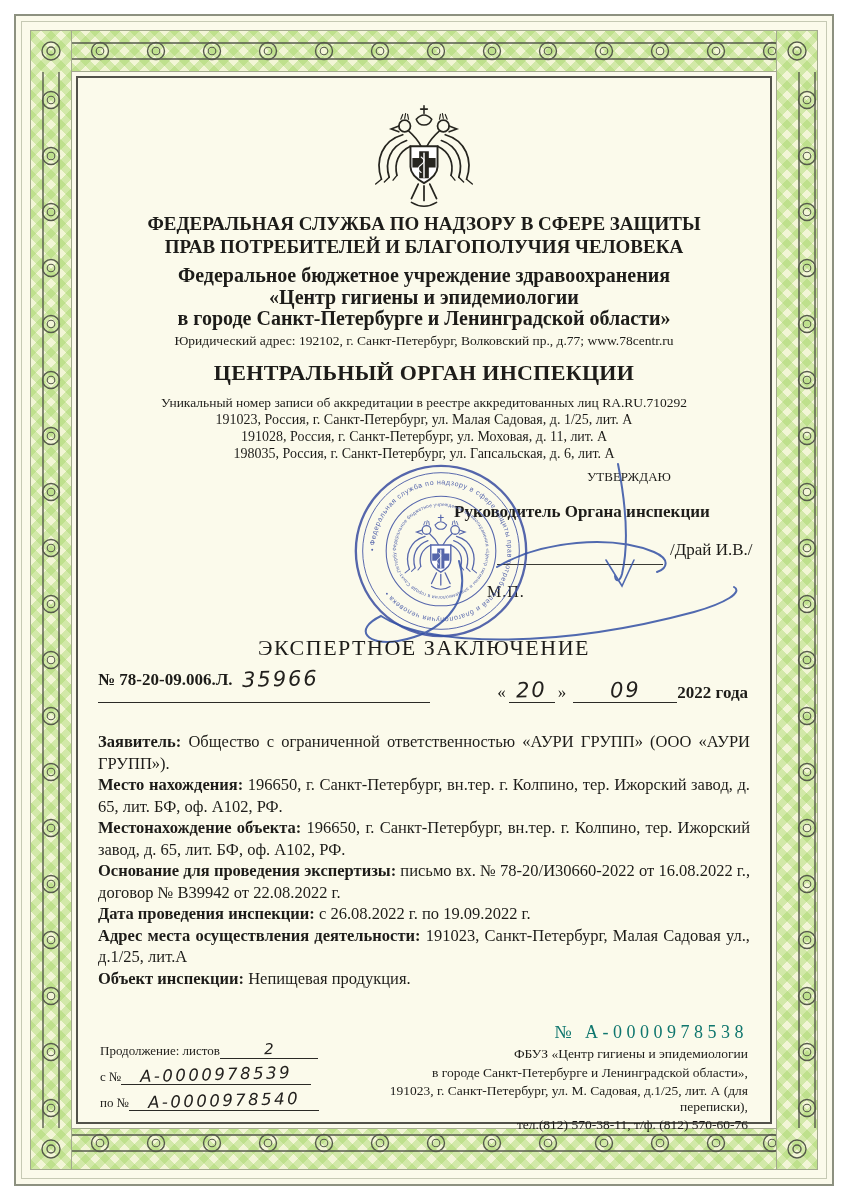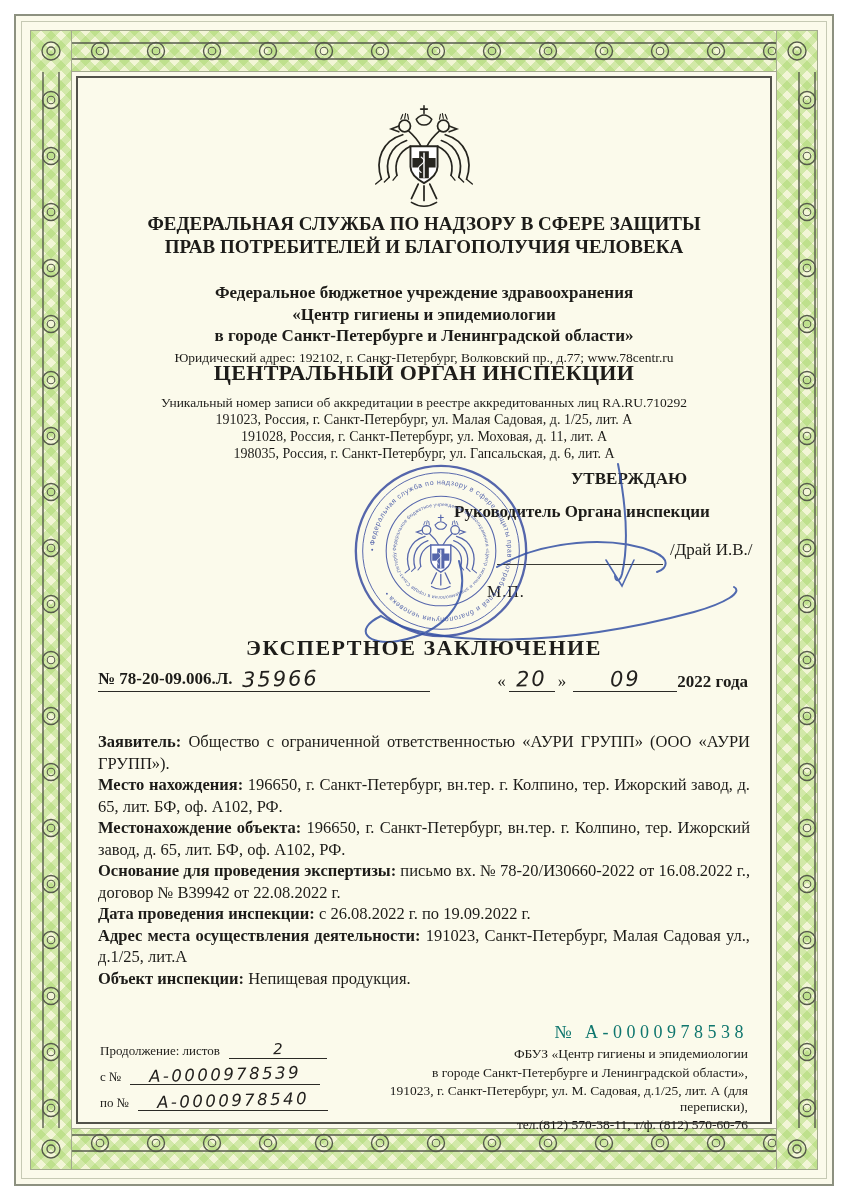--- a/index.html
+++ b/index.html
@@ -19,64 +19,64 @@
   .band.b{left:30px;bottom:30px;right:30px;height:42px}
   .band.l{left:30px;top:30px;bottom:30px;width:42px}
   .band.r{right:30px;top:30px;bottom:30px;width:42px}
   .ribbon{position:absolute;left:0;top:0;pointer-events:none}
   .frame{position:absolute;inset:76px;border:2px solid #52524a;pointer-events:none}
 
   
   .emblem{position:absolute;left:366px;top:102px;color:#26251f}
   .hdr{position:absolute;left:88px;right:88px;top:212px;text-align:center}
   .hdr .l1{font-size:19px;font-weight:bold;line-height:23px}
-  .org{margin-top:24px;font-size:17px;font-weight:bold;line-height:21.5px}
+  .org{margin-top:7px;font-size:20px;font-weight:bold;line-height:21.5px}
   .legal{font-size:13.5px;margin-top:3px;line-height:16px}
 
   .coi{position:absolute;left:88px;right:88px;top:360px;text-align:center}
   .coi .t{font-size:22px;font-weight:bold;letter-spacing:.3px}
   .coi .acc{font-size:13.5px;margin-top:8px;line-height:17px}
   .coi .ad{font-size:14px;line-height:17px}
 
   
   .approve{position:absolute;left:529px;width:200px;top:469px;text-align:center;
-           font-size:17px;font-weight:bold}
+           font-size:13px;font-weight:normal}
   .head-label{position:absolute;left:454px;width:340px;top:502px;
            font-size:17px;font-weight:bold}
   .sig-line{position:absolute;left:497px;top:564px;width:166px;border-top:1.5px solid #3a3a34}
   .sig-name{position:absolute;left:670px;top:540px;font-size:17px}
   .seal-mark{position:absolute;left:487px;top:583px;font-size:16px;letter-spacing:1px}
   .stamp{position:absolute;left:348px;top:458px;opacity:.9}
   .signature{position:absolute;left:0;top:0;pointer-events:none}
 
   
   .doc-title{position:absolute;left:88px;right:88px;top:635px;text-align:center;
-             font-size:22px;font-weight:bold;letter-spacing:1.5px}
+             font-size:22px;font-weight:normal;letter-spacing:1.5px}
   .numrow{position:absolute;left:98px;right:100px;top:668px;display:flex;
           align-items:flex-end;font-size:17px}
-  .numrow .seg1{display:flex;align-items:center;width:332px;gap:9px;
-          border-bottom:1.5px solid #2b2a26;padding-bottom:1px;font-weight:bold}
+  .numrow .seg1{display:flex;align-items:flex-end;width:332px;gap:9px;
+          border-bottom:1.5px solid #2b2a26;padding-bottom:12px;font-weight:bold}
   .hand{font-family:"DejaVu Sans",sans-serif;font-style:italic;color:#23211e;
         letter-spacing:2px;display:inline-block;transform:rotate(-1.5deg);font-weight:normal}
   .numrow .hand{font-size:21px;line-height:22px}
   .numrow .sp{flex:1}
   .numrow .q{padding:0 3px}
   .numrow .day{width:46px;text-align:center;border-bottom:1.5px solid #2b2a26}
   .numrow .mon{width:104px;text-align:center;border-bottom:1.5px solid #2b2a26;margin-left:4px}
   .numrow .year{font-weight:bold}
 
   
   .bodytxt{position:absolute;left:98px;right:98px;top:731px;font-size:16.5px;
            line-height:21.5px;text-align:justify}
   .bodytxt p{margin:0}
   .bodytxt .lb{font-weight:bold}
 
   
   .f-left{position:absolute;left:100px;top:1040px;width:290px;font-size:13px}
-  .f-row{display:flex;align-items:flex-end;gap:9px;margin-bottom:6px}
+  .f-row{display:flex;align-items:flex-end;gap:0;margin-bottom:6px}
   .f-ul{border-bottom:1.3px solid #2b2a26;text-align:center;padding:0 6px}
   .f-left .hand{font-size:15px;letter-spacing:1px}
   .f-left .hand.big{font-size:16.5px;letter-spacing:2.5px}
   .f-right{position:absolute;left:330px;right:100px;top:1022px;text-align:right}
   .f-num{font-size:18px;letter-spacing:4.5px;font-weight:normal;color:#0f766e}
   .f-org{font-size:13.5px;line-height:15.5px;margin-top:3px}
 </style>
 </head>
 <body>
 

